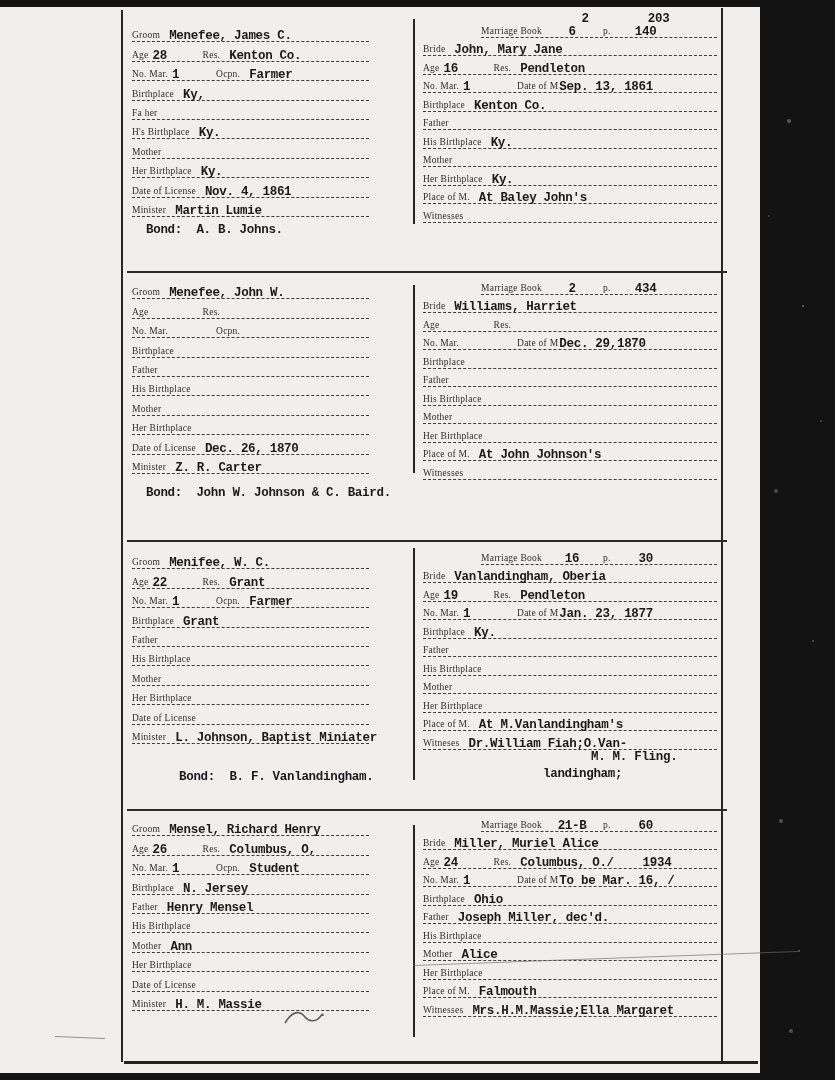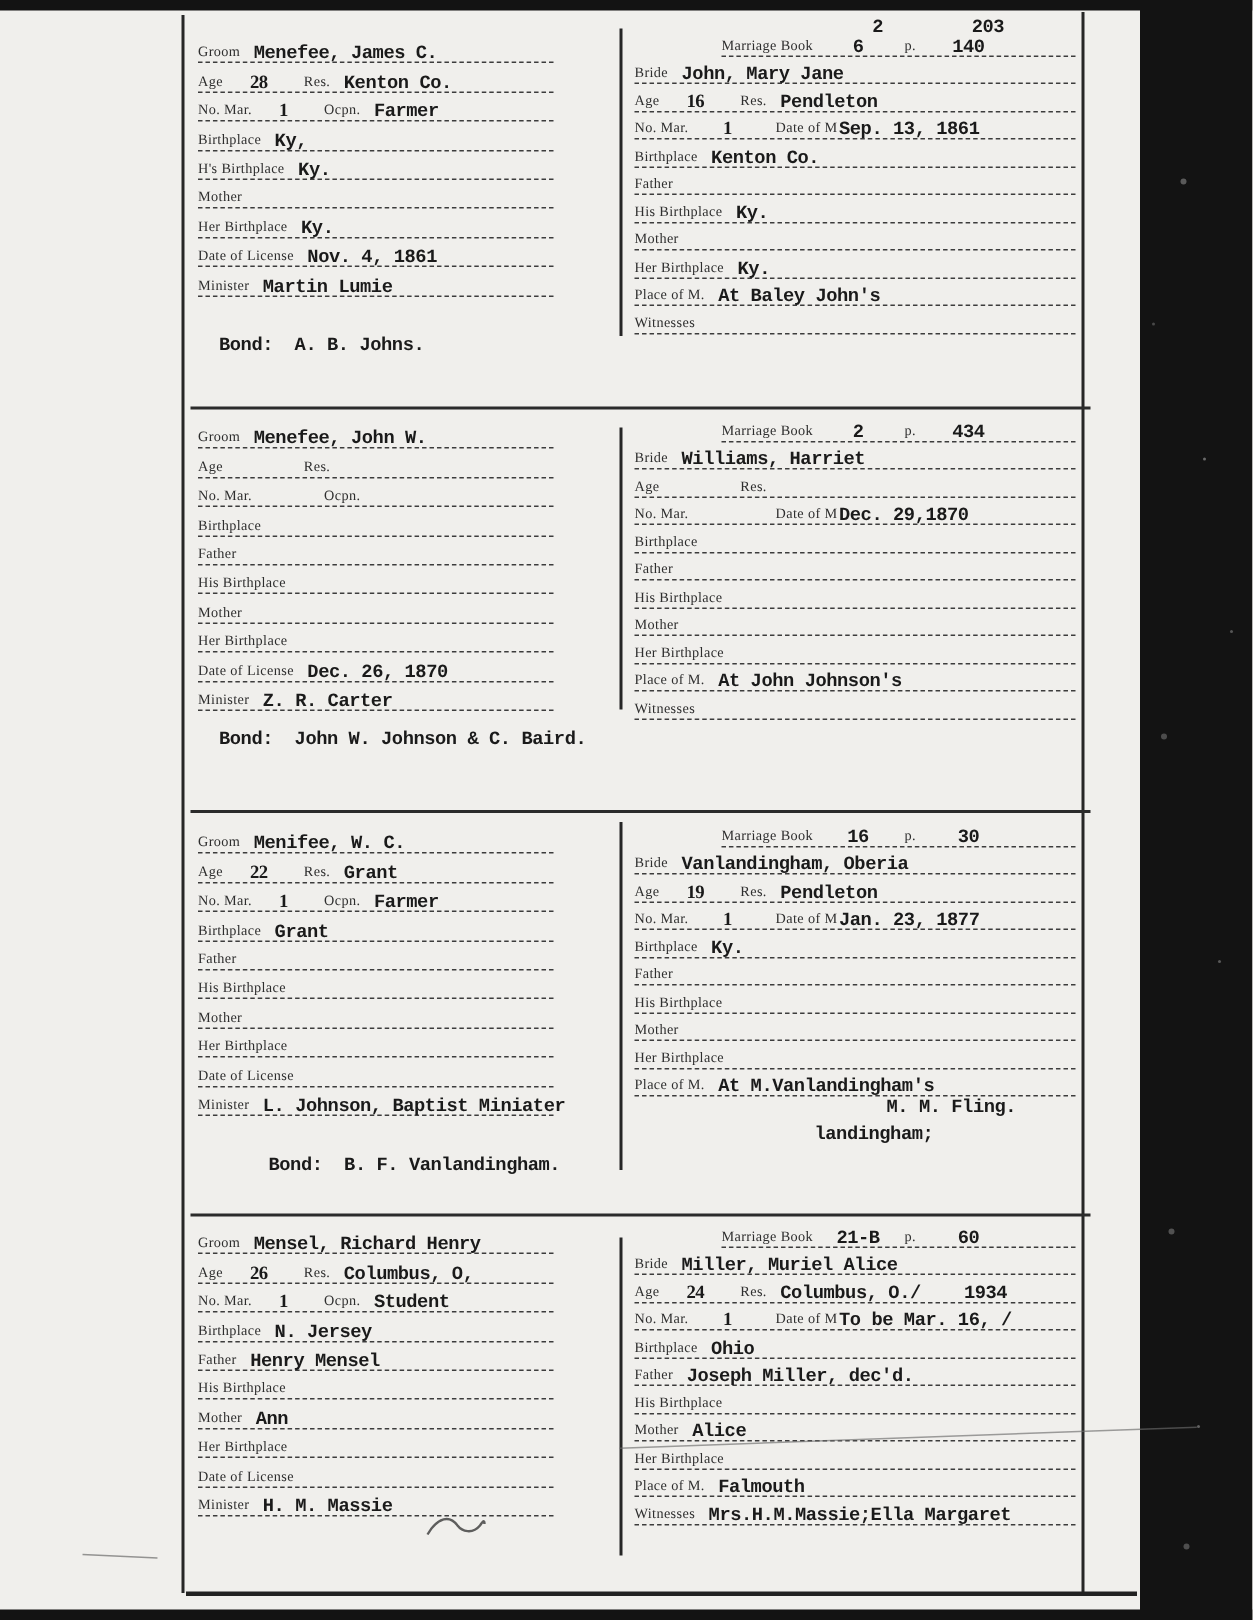--- a/index.html
+++ b/index.html
@@ -30,21 +30,21 @@
   .block1{top:19px;} .block2{top:276px;} .block3{top:546px;} .block4{top:813px;}
   .block1 .divider{top:0;height:205px;} .block2 .divider{top:9px;height:188px;}
   .block3 .divider{top:2px;height:232px;} .block4 .divider{top:12px;height:212px;}
   .gcol{position:absolute;left:0;top:4px;width:246px;padding-left:9px;box-sizing:border-box;}
   .bcol{position:absolute;left:292px;top:0;width:306px;padding-left:8px;padding-right:4px;box-sizing:border-box;}
   .row{display:flex;align-items:flex-end;border-bottom:1.4px dashed var(--line);overflow:visible;white-space:pre;}
   .gcol .row{height:18.4px;} .bcol .row{height:17.5px;}
   .lab{font-family:"Liberation Serif",serif;font-size:9.5px;color:var(--label);letter-spacing:.25px;padding-bottom:1px;white-space:pre;}
   .lab.l2{margin-left:10px;}
   .val{font-family:"Liberation Mono",monospace;font-weight:bold;font-size:12.5px;color:var(--ink);letter-spacing:-0.3px;margin-left:9px;transform:translateY(1.5px);white-space:pre;}
-  .val.v1{min-width:40px;text-align:center;margin-left:4px;font-family:Liberation Serif, serif;}
+  .val.v1{min-width:40px;text-align:left;margin-left:4px;}
   .gcol .row:nth-child(3) .val.v1{min-width:34px;}
   .bcol .row:nth-child(4) .val.v1{min-width:44px;}
   .bcol .row:nth-child(4) .val.v2{margin-left:1px;}
   
   .bookrow{margin-left:58px;}
   .mb-book,.mb-page{position:relative;min-width:42px;text-align:center;}
   .mb-page{min-width:52px;}
   .mb-sup{position:absolute;top:-13px;left:4px;width:100%;text-align:center;transform:none;}
   
   .bond{position:absolute;left:23px;font-family:"Liberation Mono",monospace;font-weight:bold;font-size:12.5px;color:var(--ink);letter-spacing:-0.3px;white-space:pre;}
@@ -71,20 +71,21 @@
   <div class="vl vl-right"></div>
 
   <div id="blocks-root">
       <div class="block block1">
         <div class="divider"></div>
         <div class="gcol">
           <div class="row"><span class="lab">Groom</span><span class="val">Menefee, James C.</span></div>
           <div class="row"><span class="lab">Age</span><span class="val v1">28</span><span class="lab l2">Res.</span><span class="val v2">Kenton Co.</span></div>
           <div class="row"><span class="lab">No. Mar.</span><span class="val v1">1</span><span class="lab l2">Ocpn.</span><span class="val v2">Farmer</span></div>
           <div class="row"><span class="lab">Birthplace</span><span class="val">Ky,</span></div>
+          <div class="row"><span class="lab">Fa her</span><span class="val"></span></div>
           <div class="row"><span class="lab">H's Birthplace</span><span class="val">Ky.</span></div>
           <div class="row"><span class="lab">Mother</span><span class="val"></span></div>
           <div class="row"><span class="lab">Her Birthplace</span><span class="val">Ky.</span></div>
           <div class="row"><span class="lab">Date of License</span><span class="val">Nov. 4, 1861</span></div>
           <div class="row"><span class="lab">Minister</span><span class="val">Martin Lumie</span></div>
         </div>
         <div class="bcol">
           <div class="row bookrow"><span class="lab">Marriage Book</span><span class="val mb-book">6<span class="val mb-sup">2</span></span><span class="lab l2">p.</span><span class="val mb-page">140<span class="val mb-sup">203</span></span></div>
           <div class="row"><span class="lab">Bride</span><span class="val">John, Mary Jane</span></div>
           <div class="row"><span class="lab">Age</span><span class="val v1">16</span><span class="lab l2">Res.</span><span class="val v2">Pendleton</span></div>
@@ -146,20 +147,21 @@
           <div class="row bookrow"><span class="lab">Marriage Book</span><span class="val mb-book">16</span><span class="lab l2">p.</span><span class="val mb-page">30</span></div>
           <div class="row"><span class="lab">Bride</span><span class="val">Vanlandingham, Oberia</span></div>
           <div class="row"><span class="lab">Age</span><span class="val v1">19</span><span class="lab l2">Res.</span><span class="val v2">Pendleton</span></div>
           <div class="row"><span class="lab">No. Mar.</span><span class="val v1">1</span><span class="lab l2">Date of M</span><span class="val v2">Jan. 23, 1877</span></div>
           <div class="row"><span class="lab">Birthplace</span><span class="val">Ky.</span></div>
           <div class="row"><span class="lab">Father</span><span class="val"></span></div>
           <div class="row"><span class="lab">His Birthplace</span><span class="val"></span></div>
           <div class="row"><span class="lab">Mother</span><span class="val"></span></div>
           <div class="row"><span class="lab">Her Birthplace</span><span class="val"></span></div>
           <div class="row"><span class="lab">Place of M.</span><span class="val">At M.Vanlandingham's</span></div>
+          <div class="row"><span class="lab">Witneses</span><span class="val">Dr.William Fiah;O.Van-</span></div>
           <div class="xlines">
             <div class="xline">M. M. Fling.</div>
             <div class="xline">landingham;</div>
           </div>
         </div>
         <div class="bond">Bond:  B. F. Vanlandingham.</div>
       </div>
       <div class="block block4">
         <div class="divider"></div>
         <div class="gcol">

